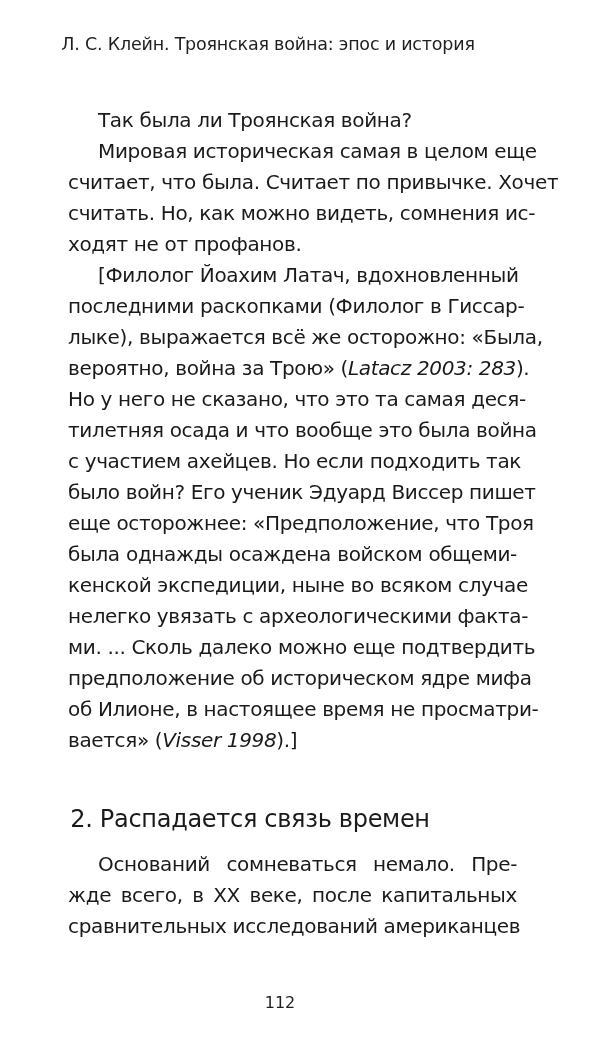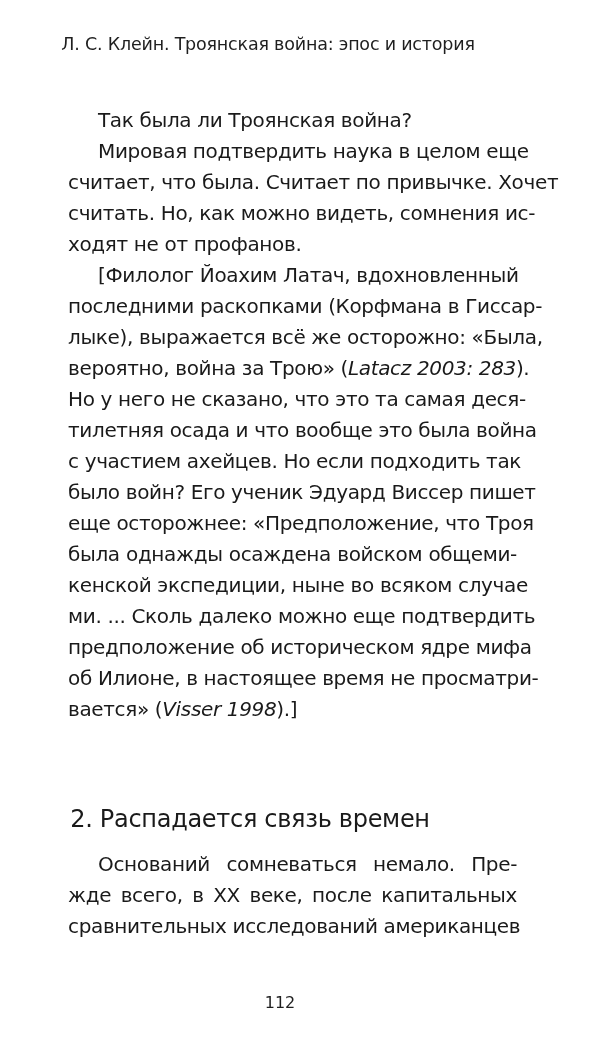--- a/index.html
+++ b/index.html
@@ -72,35 +72,36 @@
       color: #1f1f1f;
     }
   </style>
 </head>
 <body>
 
 <div class="running-head">Л. С. Клейн. Троянская война: эпос и история</div>
 
 <div class="text-block block-1">
   <span class="line indent last">Так была ли Троянская война?</span>
-  <span class="line indent">Мировая подтвердить наука в целом еще</span>
+  <span class="line indent">Мировая историческая самая в целом еще</span>
   <span class="line">считает, что была. Считает по привычке. Хочет</span>
   <span class="line">считать. Но, как можно видеть, сомнения ис-</span>
   <span class="line last">ходят не от профанов.</span>
   <span class="line indent">[Филолог Йоахим Латач, вдохновленный</span>
-  <span class="line">последними раскопками (Корфмана в Гиссар-</span>
+  <span class="line">последними раскопками (Филолог в Гиссар-</span>
   <span class="line">лыке), выражается всё же осторожно: «Была,</span>
   <span class="line"><span>вероятно, война за Трою» (</span><span class="it">Latacz 2003: 283</span><span>).</span></span>
   <span class="line">Но у него не сказано, что это та самая деся-</span>
   <span class="line">тилетняя осада и что вообще это была война</span>
   <span class="line">с участием ахейцев. Но если подходить так</span>
   <span class="line">было войн? Его ученик Эдуард Виссер пишет</span>
   <span class="line">еще осторожнее: «Предположение, что Троя</span>
   <span class="line">была однажды осаждена войском общеми-</span>
   <span class="line">кенской экспедиции, ныне во всяком случае</span>
+  <span class="line">нелегко увязать с археологическими факта-</span>
   <span class="line">ми. ... Сколь далеко можно еще подтвердить</span>
   <span class="line">предположение об историческом ядре мифа</span>
   <span class="line">об Илионе, в настоящее время не просматри-</span>
   <span class="line last"><span>вается» (</span><span class="it">Visser 1998</span><span>).]</span></span>
 </div>
 
 <div class="section-heading">2. Распадается связь времен</div>
 
 <div class="text-block block-2">
   <span class="line indent">Оснований сомневаться немало. Пре-</span>

